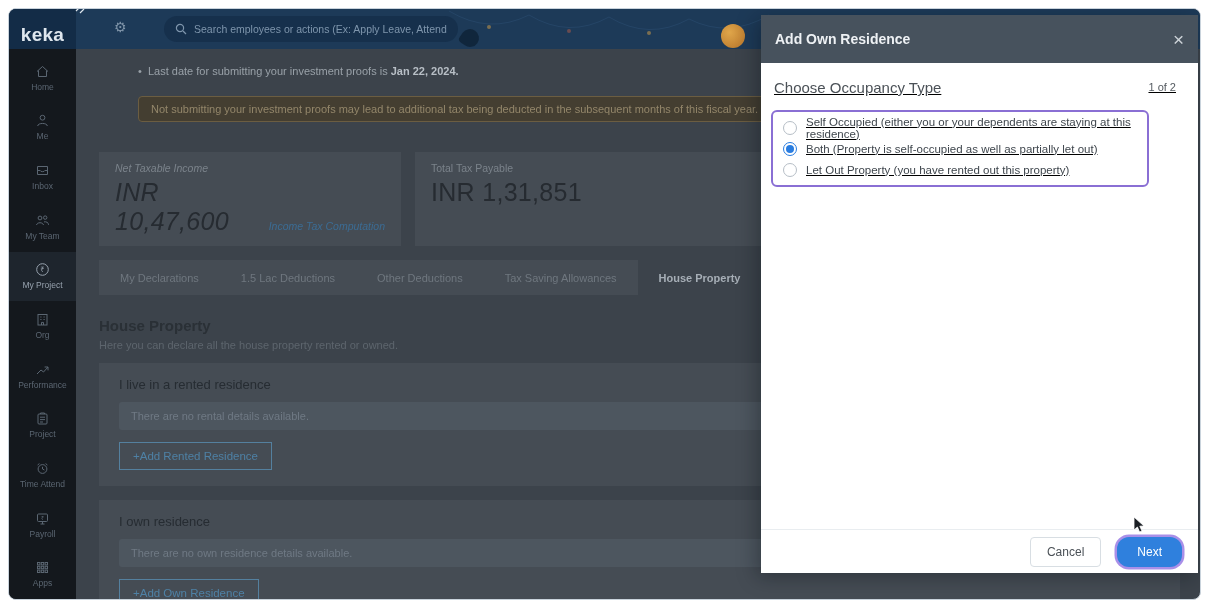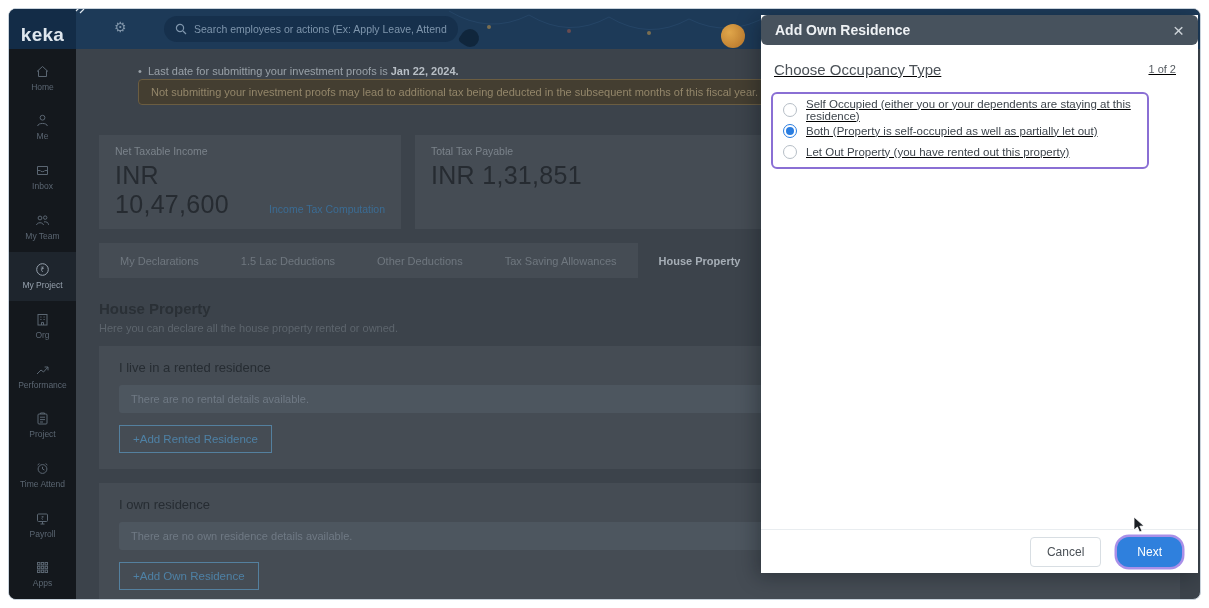--- a/index.html
+++ b/index.html
@@ -33,47 +33,47 @@
                gap:3px; color:#5b6672; }
   .side-item.active { background:#1e252d; color:#97a2ae; }
   .side-item .slabel { font-size:8.5px; white-space:nowrap; }
   .side-item svg { display:block; }
 
   
   .content { position:absolute; left:67px; top:40px; right:0; bottom:0; z-index:1; overflow:hidden; color:#99a1a8; }
   .notice { margin:16px 20px 0 62px; }
   .bullet-line { font-size:11px; color:#99a1a8; }
   .bullet-line b { color:#b8bfc6; }
-  .warn-box { margin-top:2px; background:#443e31; border:1px solid #6b5d41; border-radius:4px;
+  .warn-box { margin-top:19px; background:#443e31; border:1px solid #6b5d41; border-radius:4px;
               color:#93866a; font-size:11px; padding:6px 12px; }
   .summary-row { display:flex; gap:14px; margin:30px 20px 0 23px; }
   .card { background:#454c54; padding:10px 16px; }
-  .card-net { width:302px; display:flex; align-items:flex-end; justify-content:space-between; }
+  .card-net { width:302px; display:flex; align-items:flex-end; justify-content:space-between;font-style:italic; }
   .card-tax { flex:1; }
   .mini-label { font-size:10.5px; color:#7b838b; margin-bottom:4px; }
   .big-amount { font-size:25px; color:#262b31; letter-spacing:.3px; }
   .comp-link { font-size:10.5px; color:#3b6c94; padding-bottom:4px; white-space:nowrap; }
   .tabs-row { display:flex; margin:14px 20px 0 23px; background:#454c54; height:35px; align-items:stretch; }
   .tab { font-size:11px; color:#6f777f; display:flex; align-items:center; padding:0 21px; white-space:nowrap; }
   .tab.active { background:#3c434b; color:#a6aeb6; font-weight:bold; }
   .section-head { margin:22px 20px 0 23px; }
   .section-title { font-size:15px; color:#2a3036; font-weight:bold; }
   .section-sub { font-size:11px; color:#5d656d; margin-top:5px; }
   .panel { background:#454c54; margin:12px 20px 0 23px; padding:14px 20px 16px; }
   .panel + .panel { margin-top:14px; }
   .panel-title { font-size:13px; color:#262c32; }
   .strip { background:#4d565f; border-radius:3px; padding:8px 12px; font-size:11px; color:#6f7984; margin:10px 0 12px; }
   .outline-btn { display:inline-block; border:1px solid #54809f; color:#4e81a5; background:transparent;
                  border-radius:0; padding:7px 13px; font-size:11.5px; }
 
   
   .modal { position:absolute; right:2px; top:6px; width:437px; height:558px; background:#ffffff;
            z-index:5; box-shadow:-4px 4px 18px rgba(10,14,20,.35); display:flex; flex-direction:column; }
-  .modal-header { height:30px; background:#47525d; color:#eef1f4; display:flex; align-items:center;
-                  justify-content:space-between; padding:0 14px; flex:0 0 auto;border-radius:6px; }
+  .modal-header { height:48px; background:#47525d; color:#eef1f4; display:flex; align-items:center;
+                  justify-content:space-between; padding:0 14px; flex:0 0 auto; }
   .modal-title { font-size:14px; font-weight:bold; }
   .modal-close { color:#cdd3d8; font-size:19px; line-height:19px; cursor:default; }
   .modal-body { flex:1; padding:16px 22px 0 10px; position:relative;text-decoration:underline; }
   .q-row { display:flex; align-items:flex-start; justify-content:space-between; padding-left:3px; }
   .q-title { font-size:15px; color:#4b5157; }
   .q-step { font-size:11px; color:#555b61; padding-top:2px; }
   .option-box { margin-top:14px; width:378px; border:2px solid #8a6fd4; border-radius:6px; padding:5px 10px; }
   .option { display:flex; align-items:center; gap:9px; height:21px; }
   .radio { width:14px; height:14px; border-radius:50%; border:1.5px solid #b6bec6; flex:0 0 auto;
            display:flex; align-items:center; justify-content:center; background:#fff; }

